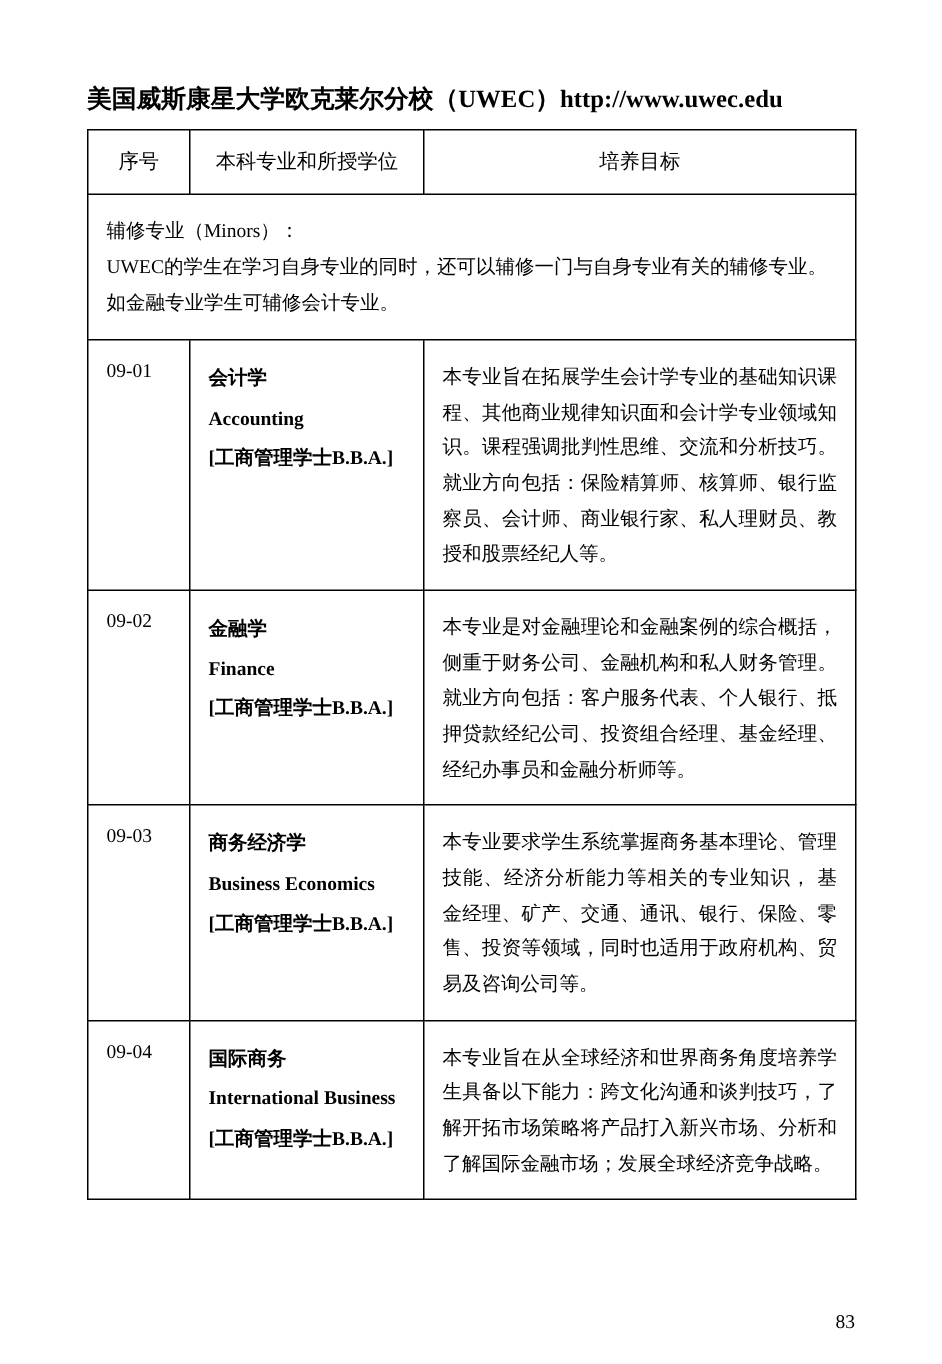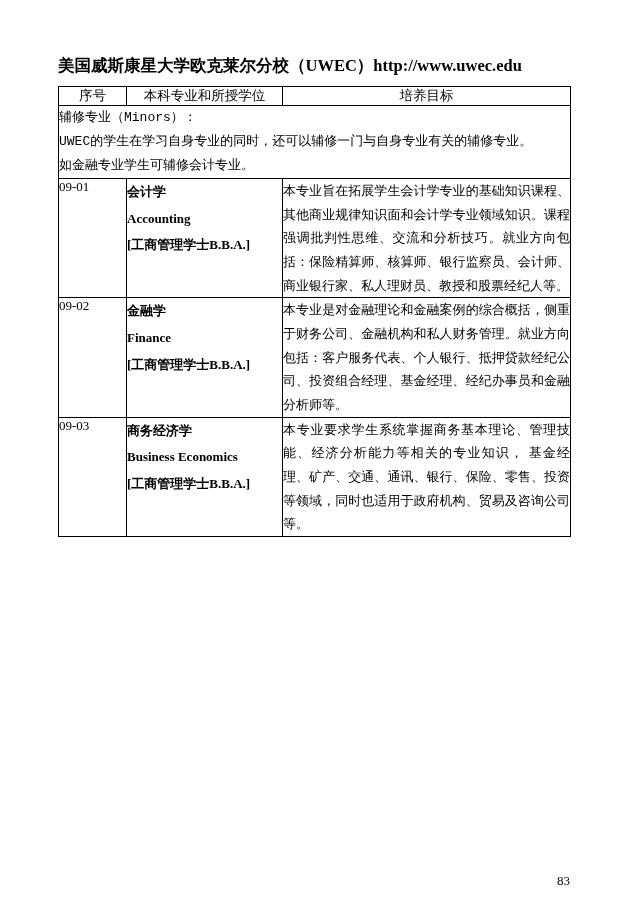--- a/index.html
+++ b/index.html
@@ -32,41 +32,40 @@
     white-space: nowrap;
   }
   table.main {
     border-collapse: collapse;
     width: 512px;
     table-layout: fixed;
   }
   table.main td, table.main th {
     border: 1px solid #000000;
     vertical-align: top;
-    padding: 0;
+    padding: 12px;
   }
   .col-seq { width: 68px; }
   .col-major { width: 156px; }
   .col-goal { width: 288px; }
 
   thead td {
     text-align: center;
     font-size: 13.5px;
     font-weight: normal;
     padding: 6px 0 7px 0;
     font-family: "Liberation Serif", "DejaVu Serif", serif;
   }
   .note-cell {
     padding: 9px 8px 10px 8px;
     font-size: 13px;
     line-height: 1.85;
   }
   .note-cell p {
     margin: 0;
-    font-family: Liberation Mono, monospace;
   }
   .seq-cell {
     text-align: left;
     font-size: 13px;
     vertical-align: middle;
     font-family: "Liberation Serif", "DejaVu Serif", serif;
   }
   .major-cell {
     font-size: 13px;
     vertical-align: middle;
@@ -146,20 +145,29 @@
       <tr>
         <td class="seq-cell">09-03</td>
         <td class="major-cell">
           <div>商务经济学</div>
           <div>Business Economics</div>
           <div>[工商管理学士B.B.A.]</div>
         </td>
         <td class="goal-cell">本专业要求学生系统掌握商务基本理论、管理技能、经济分析能力等相关的专业知识， 基金经理、矿产、交通、通讯、银行、保险、零售、投资等领域，同时也适用于政府机构、贸易及咨询公司等。</td>
       </tr>
 
+      <tr>
+        <td class="seq-cell">09-04</td>
+        <td class="major-cell">
+          <div>国际商务</div>
+          <div>International Business</div>
+          <div>[工商管理学士B.B.A.]</div>
+        </td>
+        <td class="goal-cell">本专业旨在从全球经济和世界商务角度培养学生具备以下能力：跨文化沟通和谈判技巧，了解开拓市场策略将产品打入新兴市场、分析和了解国际金融市场；发展全球经济竞争战略。</td>
+      </tr>
 
 
     </tbody>
   </table>
 
   <div class="page-number">83</div>
 
 </div>
 
 </body></html>

